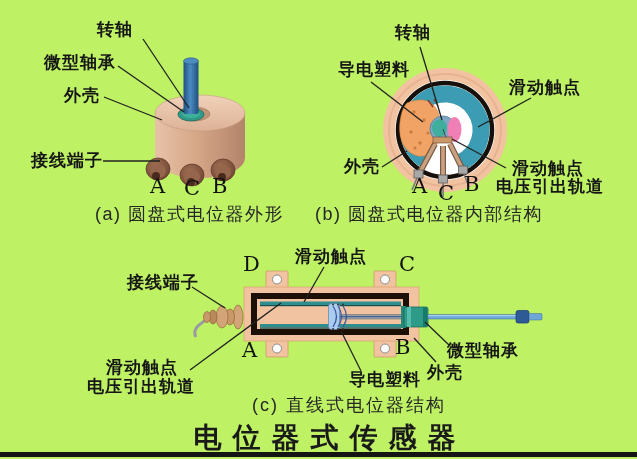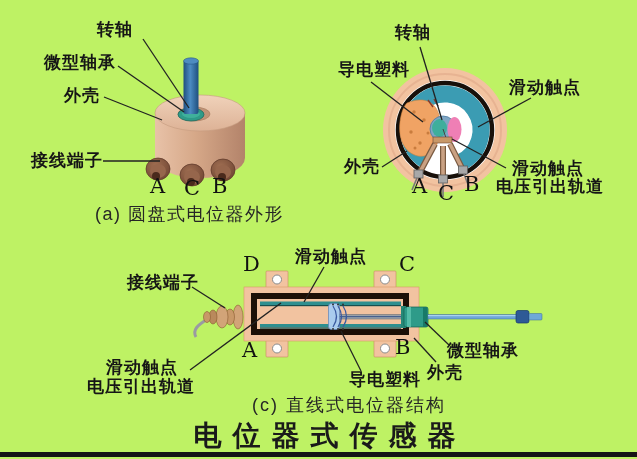--- a/index.html
+++ b/index.html
@@ -22,21 +22,21 @@
     font-family:"DejaVu Serif","Liberation Serif",serif;
     font-size:21px; color:#111; line-height:1;
   }
   .caption{
     font-family:"Liberation Sans","DejaVu Sans",sans-serif;
     font-size:18px; color:#262626; letter-spacing:1.5px; line-height:1;text-align:right;
   }
   .figsvg{position:absolute; left:0; top:0;}
   #main-title{
     position:absolute; left:330px; top:424px; transform:translateX(-50%);
-    font-family:Liberation Mono, monospace;
+    font-family:Liberation Serif, serif;
     font-weight:bold; font-size:28px; letter-spacing:11px; color:#1a1a1a; line-height:1;
     white-space:nowrap;
     text-align:right;
   }
   #bottom-bar{position:absolute; left:0; top:452px; width:637px; height:5px; background:#151515;}
 </style>
 </head>
 <body>
 
 <div id="stage">
@@ -263,20 +263,21 @@
 
   <div class="abs cnlabel" style="left:395px; top:24px">转轴</div>
   <div class="abs cnlabel" style="left:338px; top:61px">导电塑料</div>
   <div class="abs cnlabel" style="left:509px; top:79px">滑动触点</div>
   <div class="abs cnlabel" style="left:344px; top:158px">外壳</div>
   <div class="abs cnlabel" style="left:512px; top:160px">滑动触点</div>
   <div class="abs cnlabel" style="left:496px; top:178px">电压引出轨道</div>
   <div class="abs letter" style="left:412px; top:176px">A</div>
   <div class="abs letter" style="left:438px; top:183px">C</div>
   <div class="abs letter" style="left:464px; top:174px">B</div>
+  <div class="abs caption" style="left:315px; top:205px">(b) 圆盘式电位器内部结构</div>
 
   <div class="abs cnlabel" style="left:295px; top:248px">滑动触点</div>
   <div class="abs cnlabel" style="left:127px; top:274px">接线端子</div>
   <div class="abs cnlabel" style="left:106px; top:359px">滑动触点</div>
   <div class="abs cnlabel" style="left:87px;  top:378px">电压引出轨道</div>
   <div class="abs cnlabel" style="left:349px; top:371px">导电塑料</div>
   <div class="abs cnlabel" style="left:427px; top:364px">外壳</div>
   <div class="abs cnlabel" style="left:447px; top:342px">微型轴承</div>
   <div class="abs letter" style="left:243px; top:254px">D</div>
   <div class="abs letter" style="left:399px; top:254px">C</div>

